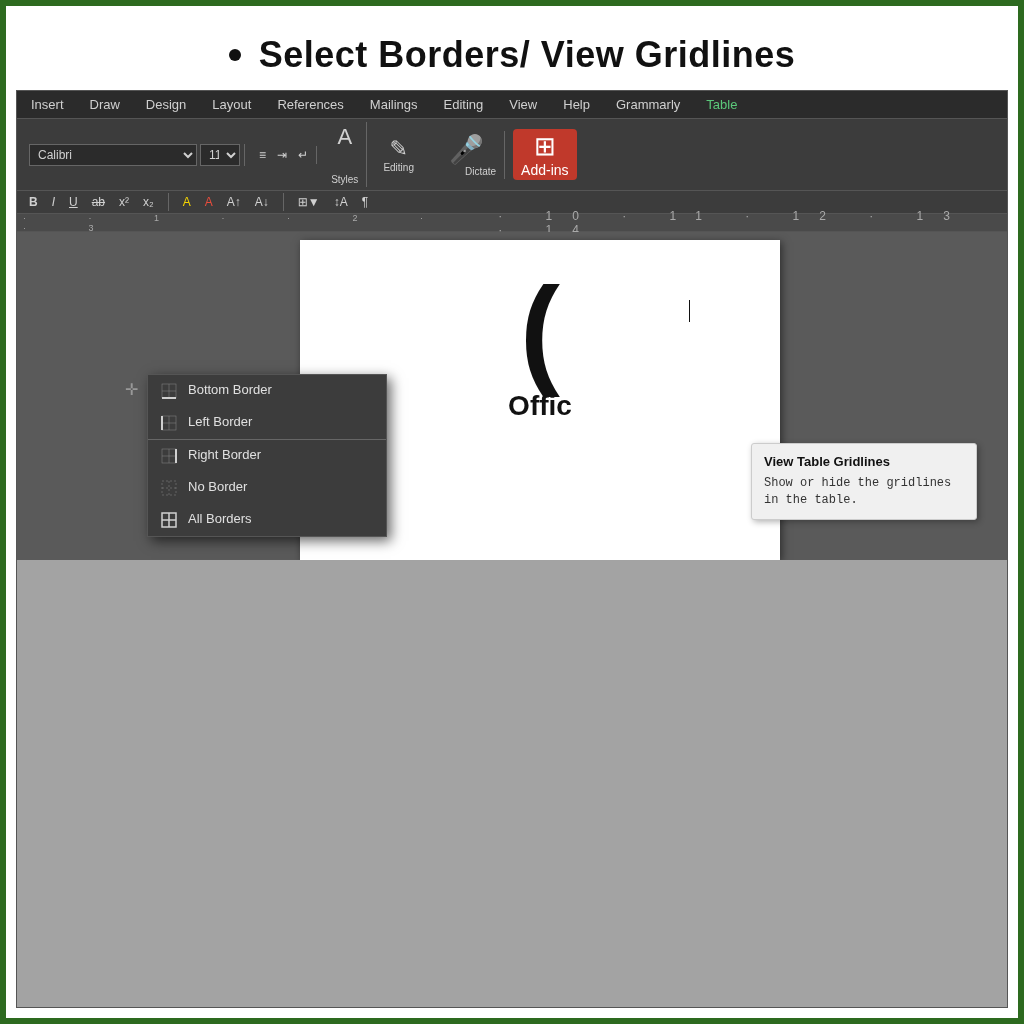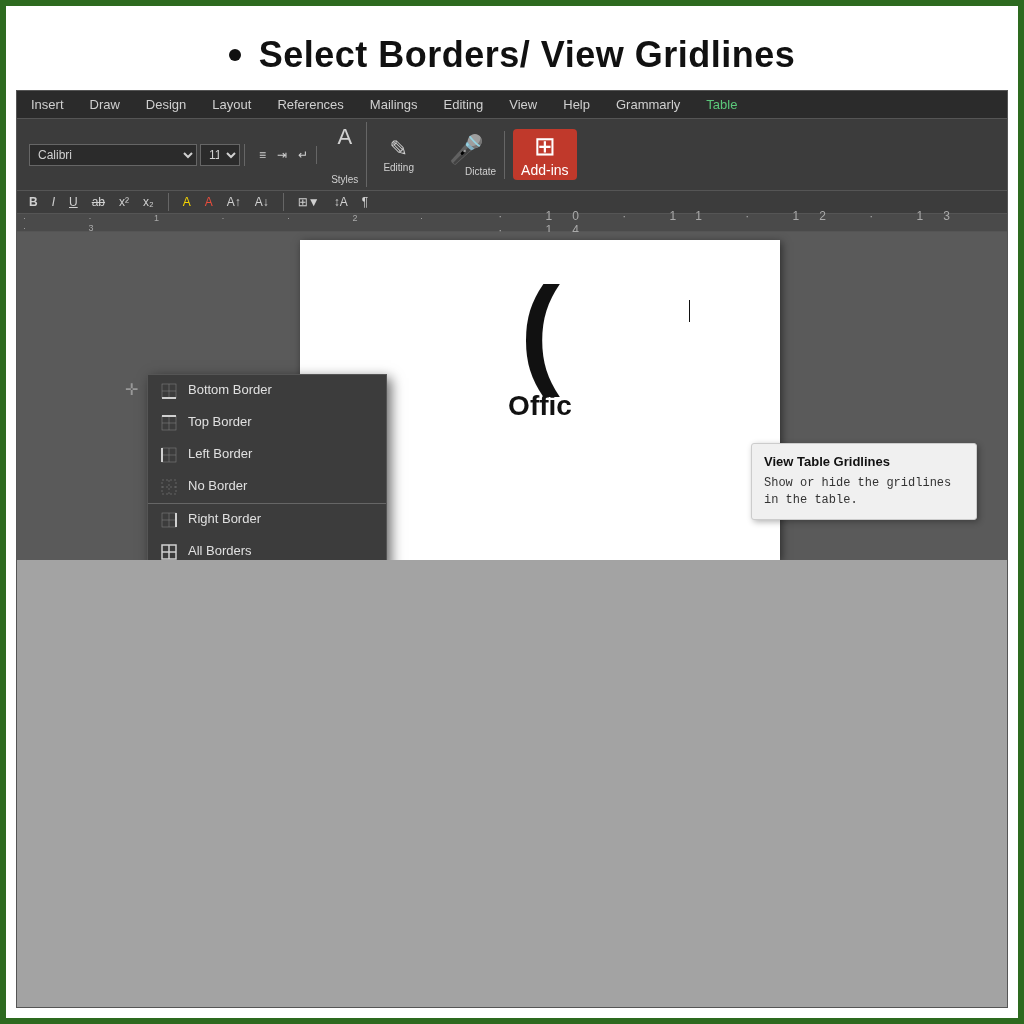--- a/index.html
+++ b/index.html
@@ -453,69 +453,58 @@
             <svg viewBox="0 0 16 16" fill="none" stroke="#d0d0d0" stroke-width="1.5">
               <rect x="1" y="1" width="14" height="14" stroke="#888" stroke-width="0.5"></rect>
               <line x1="1" y1="8" x2="15" y2="8" stroke="#888" stroke-width="0.5"></line>
               <line x1="8" y1="1" x2="8" y2="15" stroke="#888" stroke-width="0.5"></line>
               <line x1="1" y1="15" x2="15" y2="15" stroke="#d0d0d0" stroke-width="2"></line>
             </svg>
           </div>
           <span>Bottom Border</span>
         </div>
 
-        <div class="menu-item-row">
-          <div class="menu-icon">
-            <svg viewBox="0 0 16 16" fill="none" stroke="#d0d0d0" stroke-width="1.5">
-              <rect x="1" y="1" width="14" height="14" stroke="#888" stroke-width="0.5"></rect>
-              <line x1="1" y1="8" x2="15" y2="8" stroke="#888" stroke-width="0.5"></line>
-              <line x1="8" y1="1" x2="8" y2="15" stroke="#888" stroke-width="0.5"></line>
-              <line x1="1" y1="1" x2="15" y2="1" stroke="#d0d0d0" stroke-width="2"></line>
-            </svg>
-          </div>
-          <span>Top Border</span>
-        </div>
 
         <div class="menu-item-row">
           <div class="menu-icon">
             <svg viewBox="0 0 16 16" fill="none" stroke="#d0d0d0" stroke-width="1.5">
               <rect x="1" y="1" width="14" height="14" stroke="#888" stroke-width="0.5"></rect>
               <line x1="1" y1="8" x2="15" y2="8" stroke="#888" stroke-width="0.5"></line>
               <line x1="8" y1="1" x2="8" y2="15" stroke="#888" stroke-width="0.5"></line>
               <line x1="1" y1="1" x2="1" y2="15" stroke="#d0d0d0" stroke-width="2"></line>
             </svg>
           </div>
           <span>Left Border</span>
         </div>
 
-        <div class="menu-item-row">
-          <div class="menu-icon">
-            <svg viewBox="0 0 16 16" fill="none" stroke="#888" stroke-width="0.5" stroke-dasharray="2,2">
-              <rect x="1" y="1" width="14" height="14"></rect>
-              <line x1="1" y1="8" x2="15" y2="8"></line>
-              <line x1="8" y1="1" x2="8" y2="15"></line>
-            </svg>
-          </div>
-          <span>No Border</span>
-        </div>
-
         <div class="menu-item-row separator">
           <div class="menu-icon">
             <svg viewBox="0 0 16 16" fill="none" stroke="#d0d0d0" stroke-width="1.5">
               <rect x="1" y="1" width="14" height="14" stroke="#888" stroke-width="0.5"></rect>
               <line x1="1" y1="8" x2="15" y2="8" stroke="#888" stroke-width="0.5"></line>
               <line x1="8" y1="1" x2="8" y2="15" stroke="#888" stroke-width="0.5"></line>
               <line x1="15" y1="1" x2="15" y2="15" stroke="#d0d0d0" stroke-width="2"></line>
             </svg>
           </div>
           <span>Right Border</span>
         </div>
 
         <div class="menu-item-row">
           <div class="menu-icon">
+            <svg viewBox="0 0 16 16" fill="none" stroke="#888" stroke-width="0.5" stroke-dasharray="2,2">
+              <rect x="1" y="1" width="14" height="14"></rect>
+              <line x1="1" y1="8" x2="15" y2="8"></line>
+              <line x1="8" y1="1" x2="8" y2="15"></line>
+            </svg>
+          </div>
+          <span>No Border</span>
+        </div>
+
+        <div class="menu-item-row">
+          <div class="menu-icon">
             <svg viewBox="0 0 16 16" fill="none" stroke="#d0d0d0" stroke-width="1.5">
               <rect x="1" y="1" width="14" height="14"></rect>
               <line x1="1" y1="8" x2="15" y2="8"></line>
               <line x1="8" y1="1" x2="8" y2="15"></line>
             </svg>
           </div>
           <span>All Borders</span>
         </div>
 
       </div>

